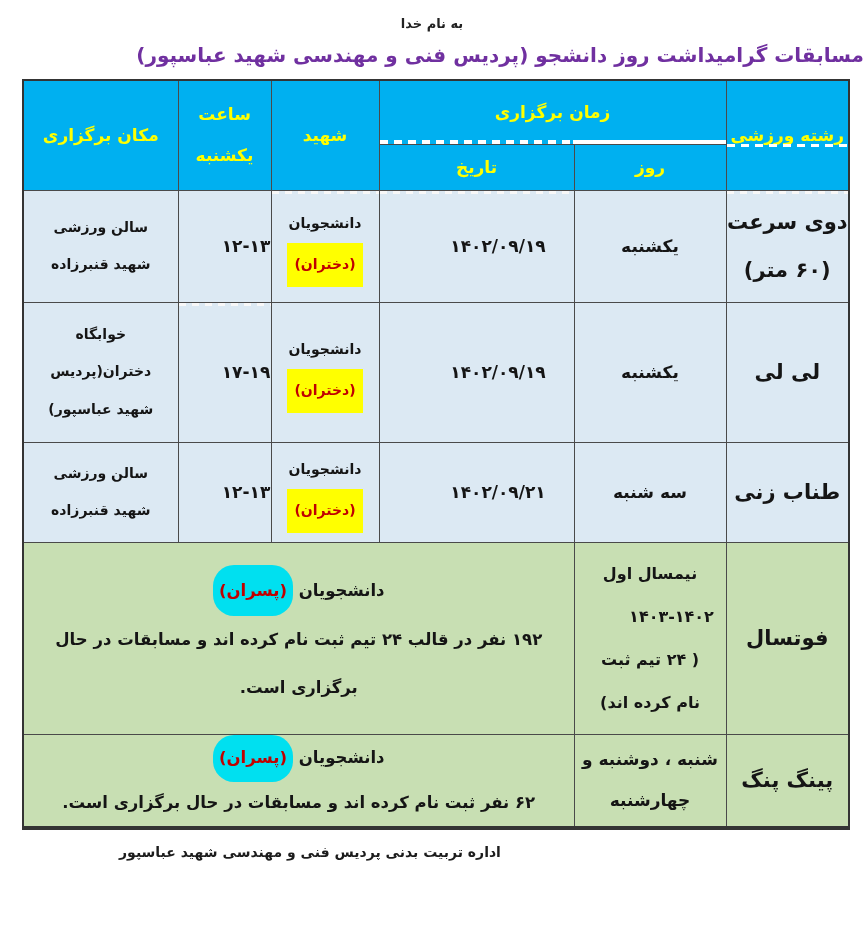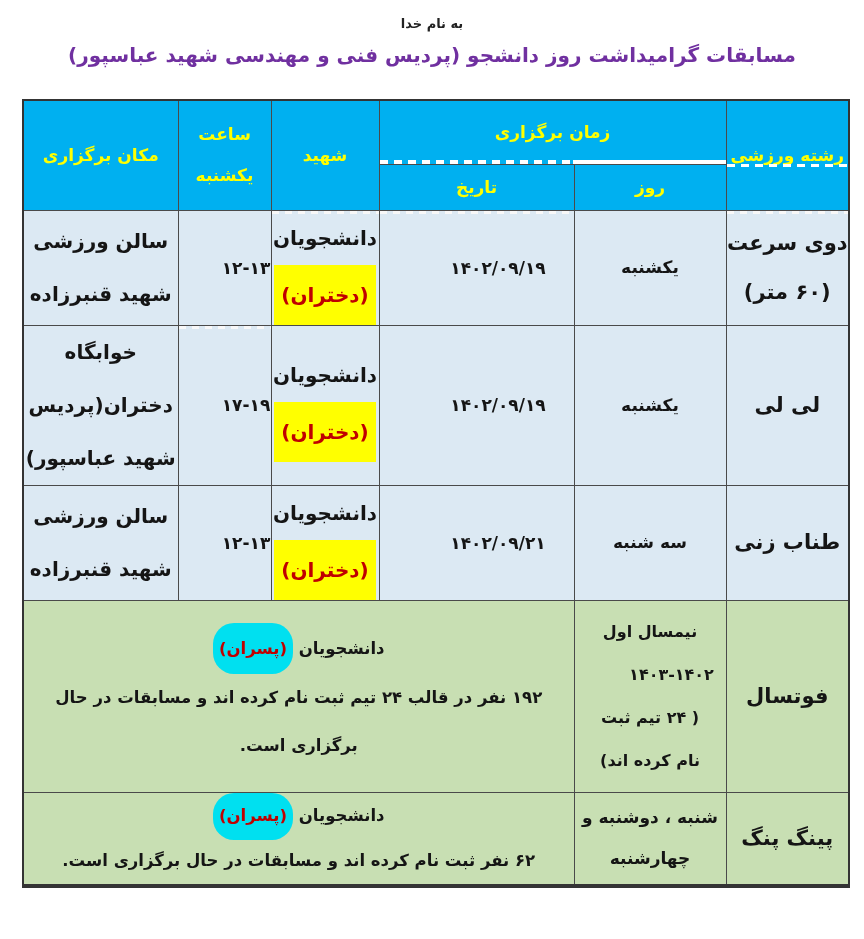--- a/index.html
+++ b/index.html
@@ -11,22 +11,22 @@
     color:#151515;
     overflow:hidden;
   }
   .page { width:864px; height:742px; padding-top:16px; }
 
   .bismillah{
     text-align:center; font-size:13px; color:#222;
     direction:rtl; margin-bottom:12px;
   }
   .title{
-    text-align:center; font-size:20px; color:var(--title-color,#7030a0);
-    direction:rtl; margin-bottom:32px; letter-spacing:0;
+    font-size:20px; color:var(--title-color,#7030a0);
+    direction:rtl; margin-bottom:12px; letter-spacing:0;
   }
 
   table.sched{
     border-collapse:collapse;
     margin-right:16px; margin-left:22px;
     width:826px; table-layout:fixed;
     direction:rtl;
   }
   table.sched col.c-sport{width:123px}
   table.sched col.c-day{width:152px}
@@ -57,21 +57,21 @@
   .z-dash{ position:absolute; bottom:0; left:0; width:56%; height:4px;
     background:repeating-linear-gradient(90deg,#ffffff 0 8px, rgba(255,255,255,0) 8px 14px); }
   .z-solid{ position:absolute; bottom:0; right:0; width:44%; height:4px; background:#ffffff; }
   
   .s-dash{ position:absolute; top:63px; left:0; right:0; height:3px;
     background:repeating-linear-gradient(90deg,#ffffff 0 8px, rgba(255,255,255,0) 8px 14px); }
 
   tr.r-blue td{ background:var(--blue-row-bg,#dce9f3); }
   tr.r-green td{ background:var(--green-row-bg,#c8dfb3); }
 
-  td{ font-size:20px; }
+  td{ font-size:14px; }
   td.sport-cell{ font-size:21px; line-height:2.3; white-space:pre-line; }
   td.loc-cell{ line-height:2.65; white-space:pre-line; }
   td.day-cell{ font-size:17px; white-space:pre-line; line-height:2.4; }
   td.date-cell, td.hour-cell{ font-size:17px; }
   td.aud-cell{ line-height:2.7; }
 
   tr.row1 td{ height:112px; }
   tr.row2 td{ height:140px; }
   tr.row3 td{ height:100px; }
   tr.row4 td{ height:192px; }
@@ -209,14 +209,15 @@
       <td class="day-cell">شنبه ، دوشنبه و
 چهارشنبه</td>
       <td colspan="4" class="detail-cell">
         <div><span>دانشجویان </span><span class="hl-cyan">(پسران)</span></div>
         <div>۶۲ نفر ثبت نام کرده اند و مسابقات در حال برگزاری است.</div>
       </td>
     </tr>
   </tbody>
     </table>
 
+  <div class="footer">اداره تربیت بدنی پردیس فنی و مهندسی شهید عباسپور</div>
 
 </div>
 
 </body></html>

